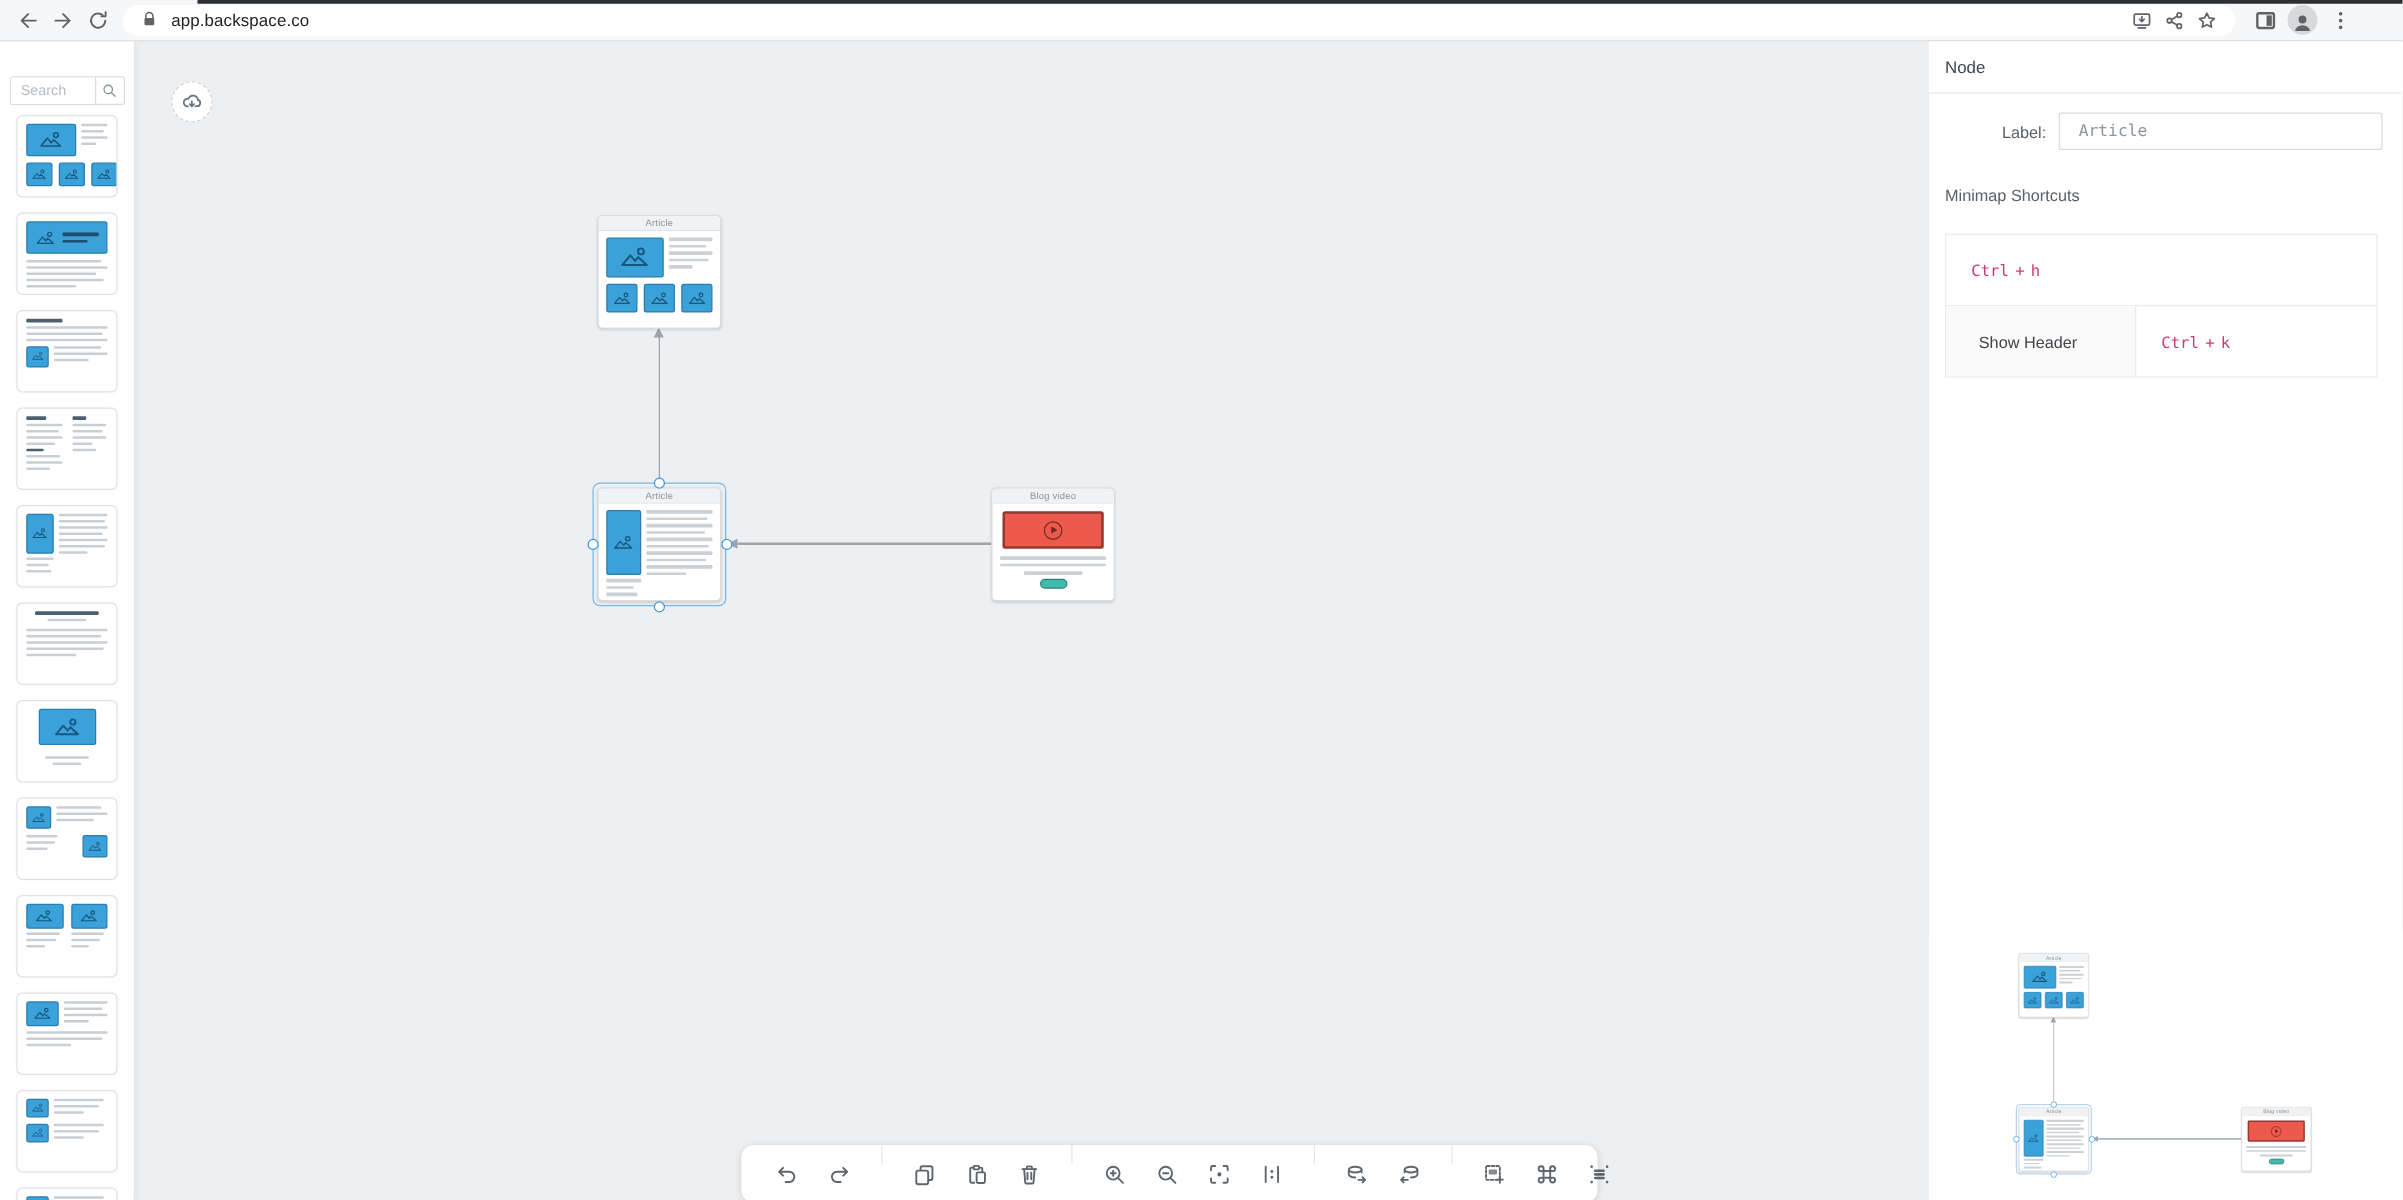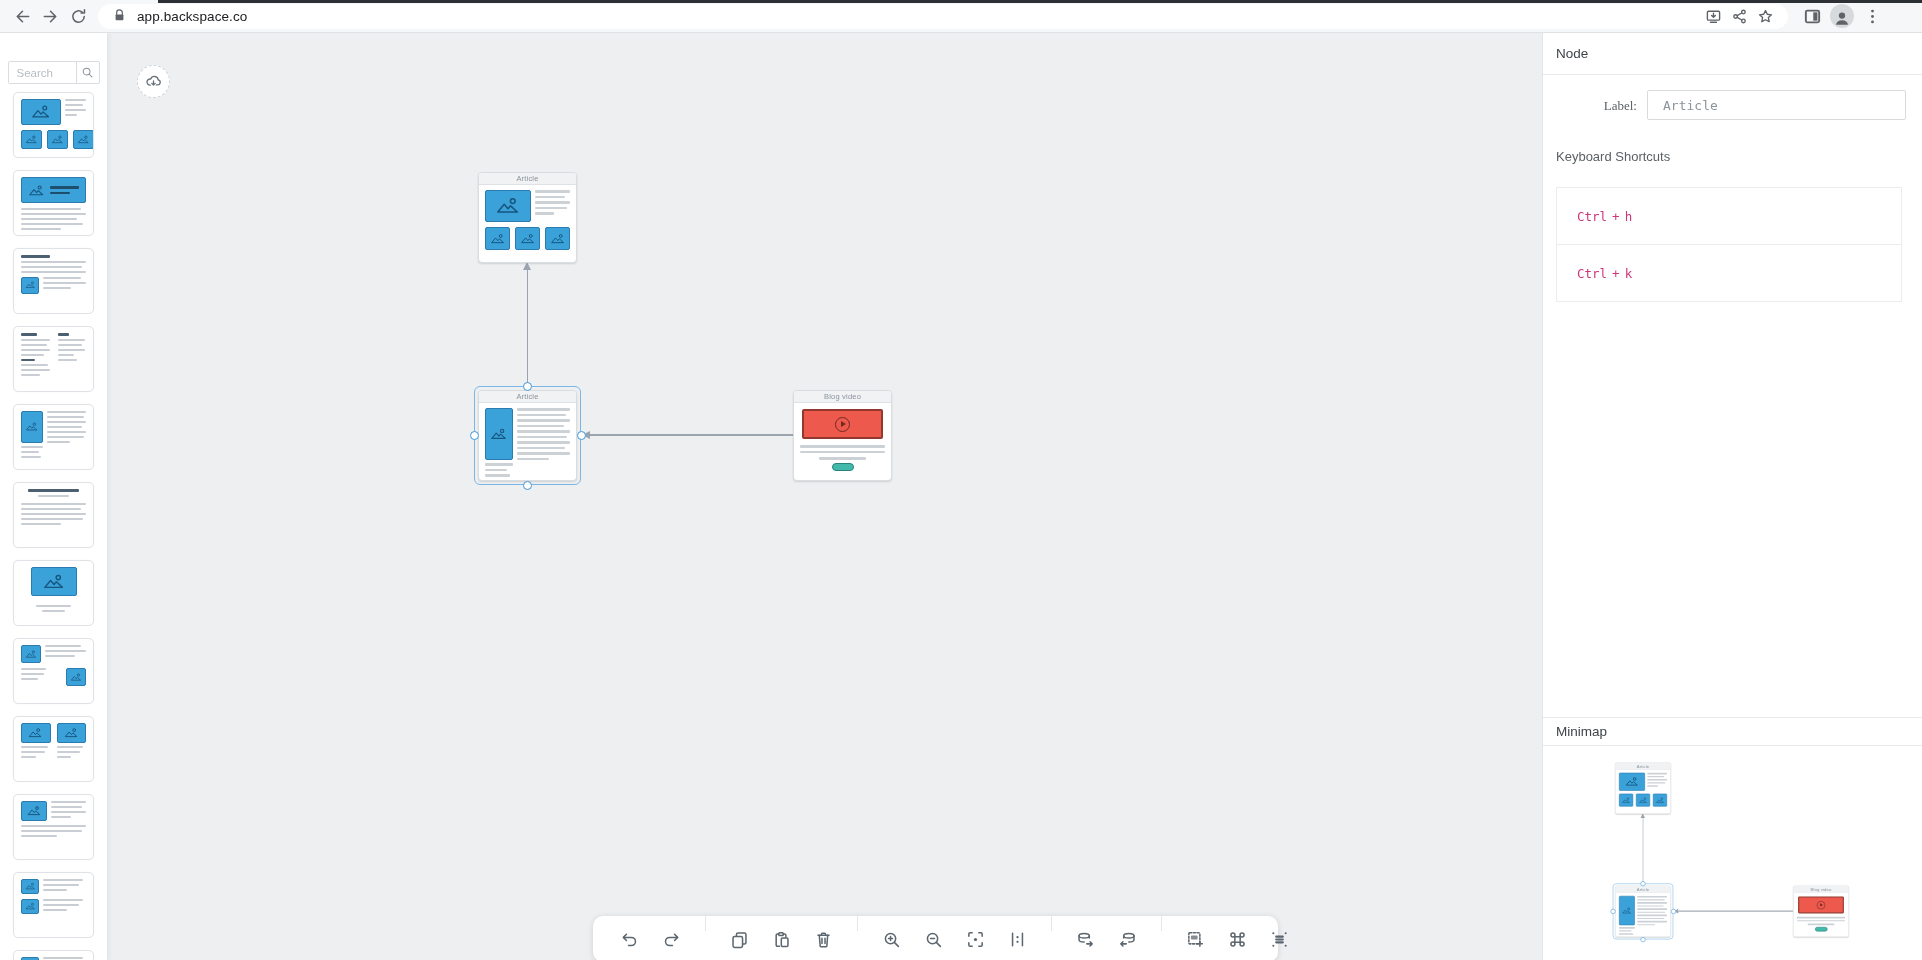--- a/index.html
+++ b/index.html
@@ -75,21 +75,21 @@
   #bottom-toolbar { position:absolute; left:485px; top:883px; width:685px; height:46px; background:#fff; border-radius:10px; box-shadow:0 1px 6px rgba(0,0,0,.13); display:flex; align-items:center; padding:0 20px; gap:9px; z-index:6; }
   .tbtn { width:33px; height:33px; display:flex; align-items:center; justify-content:center; color:#5c666e; border-radius:6px; flex:none; }
   .tbtn svg { width:19px; height:19px; }
   .tsep { width:1px; height:15px; background:#e4e7ea; align-self:flex-start; margin:0 8px; flex:none; }
 
   
   #panel { position:absolute; left:1542px; top:33px; width:380px; height:927px; background:#fff; border-left:1px solid #e3e6e9; z-index:5; }
   .phead { position:absolute; left:0; right:0; height:42px; display:flex; align-items:center; padding-left:13px; border-bottom:1px solid #e8eaed; font-size:13.5px; color:#3f4449; background:#fff; }
   #node-head { top:0; }
   #label-row { position:absolute; top:57px; left:0; right:0; height:31px; }
-  #label-row label { position:absolute; left:0; width:94px; text-align:right; line-height:31px; font-size:13px; color:#5b6166; font-family:Liberation Serif, serif; }
+  #label-row label { position:absolute; left:0; width:94px; text-align:right; line-height:31px; font-size:13px; color:#5b6166; font-family:Liberation Sans, sans-serif; }
   #label-input { position:absolute; left:104px; width:259px; height:30px; border:1px solid #d8dbde; border-radius:2px; padding-left:15px; font-size:13px; color:#8d949a; font-family:"DejaVu Sans Mono",monospace; outline:none; background:#fff; }
   #ks-title { position:absolute; top:116px; left:13px; font-size:13px; color:#5b6166; }
   #ks-table { position:absolute; top:154px; left:13px; width:346px; border:1px solid #ececec; border-bottom:none; }
   .ks-row { display:flex; height:57px; border-bottom:1px solid #ececec; }
   .ks-action { width:152px; background:#fafafa; border-right:1px solid #ececec; display:flex; align-items:center; padding-left:26px; font-size:13px; color:#3f4449; flex:none; }
   .ks-keys { flex:1; display:flex; align-items:center; padding-left:20px; font-family:"DejaVu Sans Mono",monospace; font-size:12.5px; color:#cf3679; gap:5px; }
   .tok-sep { color:#9aa0a6; }
   #mm-head { top:684px; border-top:1px solid #e8eaed; height:29px; font-size:13.5px; }
   #minimap { position:absolute; top:713px; left:0; right:0; bottom:0; overflow:hidden; background:#fff; }
   #mini-flow { transform:translate(-137px,-62px) scale(0.565); transform-origin:0 0; }
@@ -651,38 +651,38 @@
       </button>
   </div>
 </main>
 
 <aside id="panel">
   <div class="phead" id="node-head">Node</div>
   <div id="label-row">
     <label>Label:</label>
     <input id="label-input" value="Article" style="">
   </div>
-  <div id="ks-title">Keyboard Shortcuts</div>
+  <div id="ks-title">Minimap Shortcuts</div>
   <div id="ks-table">
       <div class="ks-row">
         <div class="ks-keys">
           <span>Ctrl</span>
           <span>+</span>
           <span>h</span>
         </div>
       </div>
       <div class="ks-row">
+        <div class="ks-action">Show Header</div>
         <div class="ks-keys">
           <span>Ctrl</span>
           <span>+</span>
           <span>k</span>
         </div>
       </div>
     </div>
-  <div class="phead" id="mm-head">Minimap</div>
   <div id="minimap">
     <div class="flow" id="mini-flow">
     <div class="edge-v"></div>
     <div class="arr-up"></div>
     <div class="edge-h"></div>
     <div class="arr-left"></div>
 
     <div class="node" style="left:370px;top:139px">
       <div class="nhead"><span>Article</span></div>
       <div class="nbody">

